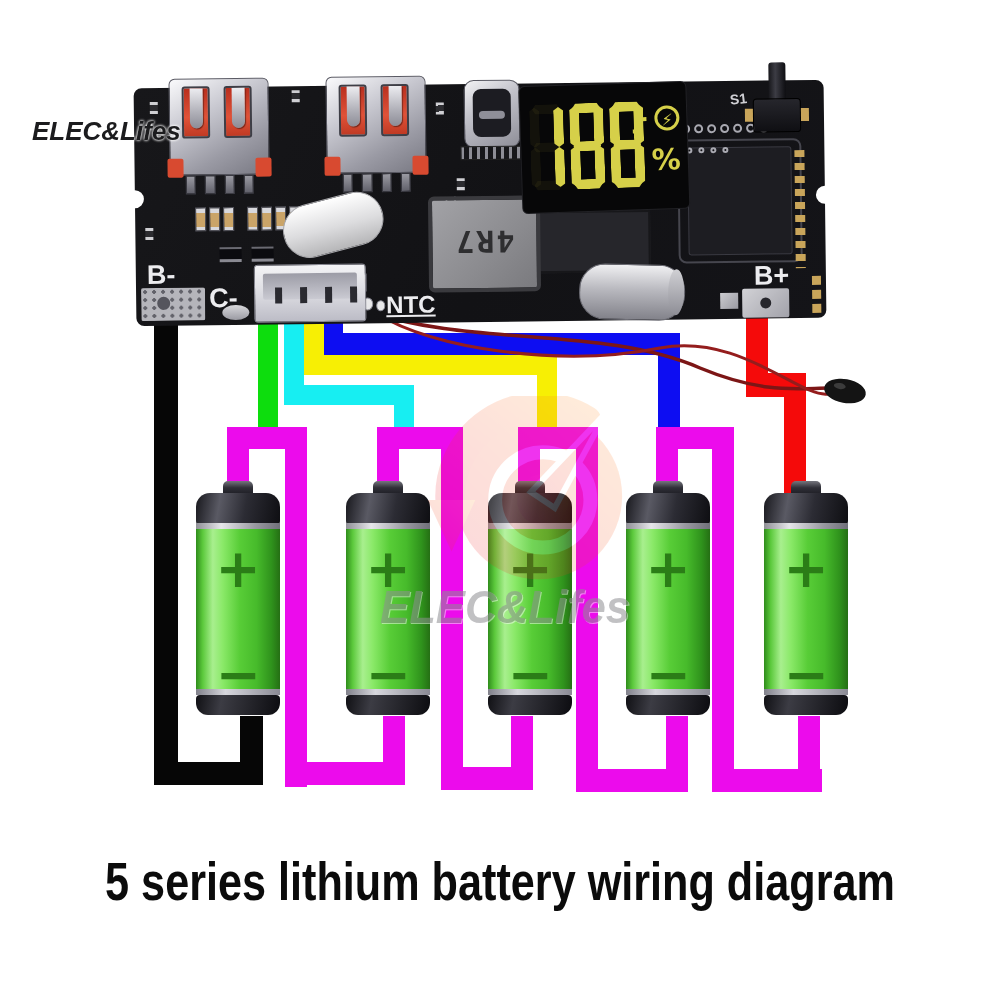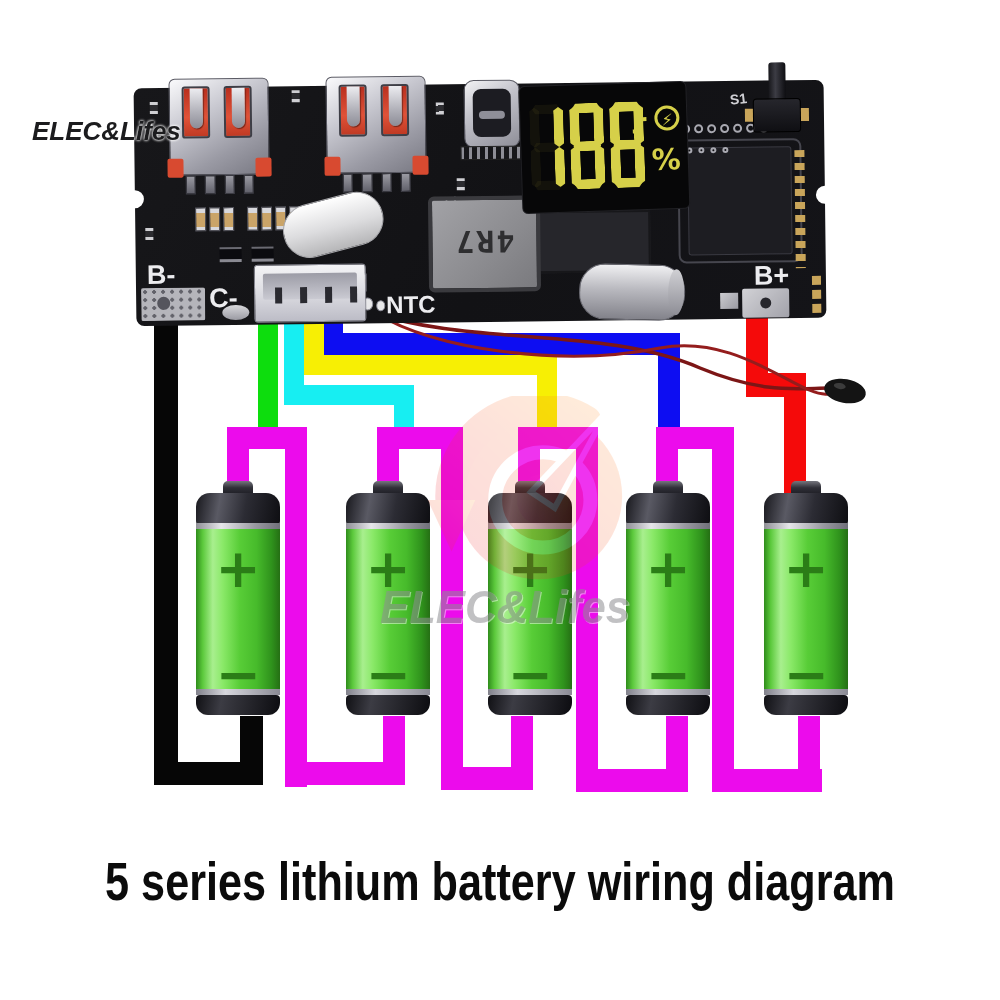--- a/index.html
+++ b/index.html
@@ -403,21 +403,21 @@
 
     <div class="btnstem" data-name="button-stem"></div>
     <div class="btnbody" data-name="function-button"></div>
     <div class="btnpad" style="left:611px;top:28px;" data-name="button-pad"></div>
     <div class="btnpad" style="left:667px;top:28px;" data-name="button-pad"></div>
     <div class="abs silks" style="left:596px;top:10px;font-size:14px;transform:rotate(-6deg);color:#cfcfd4;" data-name="s1-label">S1</div>
     <div class="abs silks" style="left:310px;top:110px;font-size:11px;color:#c8c8cc;" data-name="l1-label">L1</div>
 
     <div class="abs silks" style="left:11px;top:172px;font-size:27px;" data-name="b-minus-label">B-</div>
     <div class="abs silks" style="left:73px;top:196px;font-size:27px;" data-name="c-minus-label">C-</div>
-    <div class="abs silks" style="left:250px;top:206px;font-size:24px;" data-name="ntc-label">NTC</div>
+    <div class="abs silks" style="left:250px;top:206px;font-size:24px;text-decoration:underline;" data-name="ntc-label">NTC</div>
     <div class="abs silks" style="left:618px;top:180px;font-size:27px;" data-name="b-plus-label">B+</div>
 
     <div class="padBminus" data-name="b-minus-pad"></div>
     <div class="padOval" data-name="c-minus-pad"></div>
     <div class="padBplus" data-name="b-plus-pad"></div>
     <div class="padSm" data-name="solder-pad"></div>
     <div class="dotpad" style="left:226px;top:212px;width:11px;height:13px;" data-name="ntc-solder-joint"></div>
     <div class="dotpad" style="left:240px;top:215px;width:9px;height:11px;" data-name="ntc-solder-joint"></div>
     <div class="via" data-name="via-hole"></div>
     <div class="edgepad" style="left:676px;top:196px;" data-name="edge-pad"></div>

